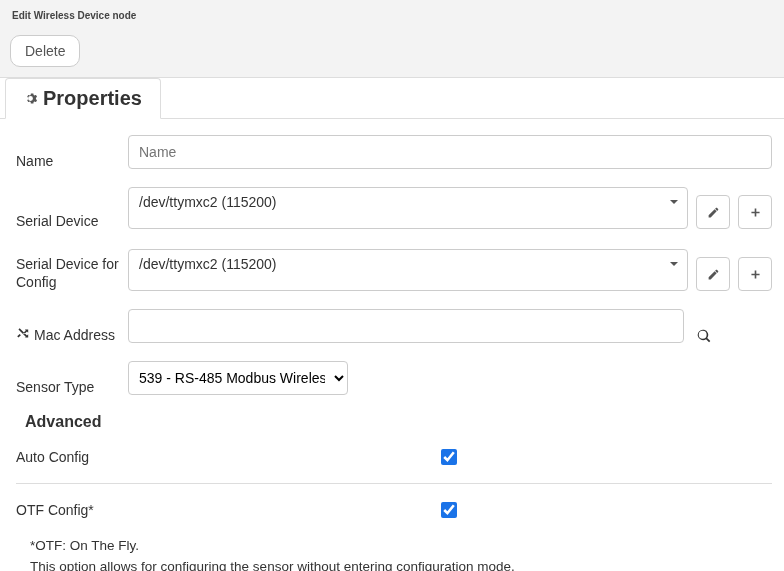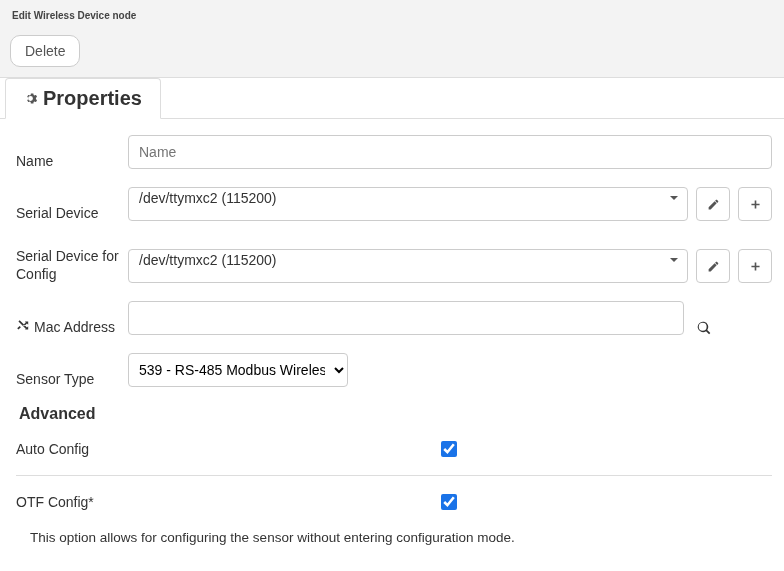--- a/index.html
+++ b/index.html
@@ -106,21 +106,21 @@
       height: 34px;
     }
     .select-like {
       flex: 1;
       display: flex;
       align-items: center;
       justify-content: space-between;
       padding: 0 8px 12px 10px;
       border: 1px solid #ccc;
       border-radius: 4px;
-      height: 34px;
+      height: 42px;
       background: #fff;
       cursor: pointer;
     }
     .select-like .caret svg {
       width: 10px;
       height: 10px;
       fill: #555;
     }
     .icon-btn {
       width: 34px;
@@ -157,21 +157,21 @@
       border: 1px solid #ccc;
       border-radius: 4px;
       font-size: 14px;
       height: 34px;
       background: #fff;
     }
     .section-heading {
       font-size: 16px;
       font-weight: bold;
       color: #333;
-      margin: 6px 0 18px 3px;
+      margin: 6px 0 18px 9px;
     }
     .check-row {
       display: flex;
       align-items: center;
       margin-bottom: 18px;
     }
     .check-label {
       width: 425px;
       flex: 0 0 425px;
       font-size: 14px;
@@ -302,16 +302,17 @@
   </div>
 
   <hr class="hr-line">
 
   <div class="check-row">
     <div class="check-label">OTF Config*</div>
     <input type="checkbox" class="check-box" checked="" style="">
   </div>
 
   <div class="otf-note">
+    <div>*OTF: On The Fly.</div>
     <div>This option allows for configuring the sensor without entering configuration mode.</div>
   </div>
 
 </div>
 
 </body></html>

